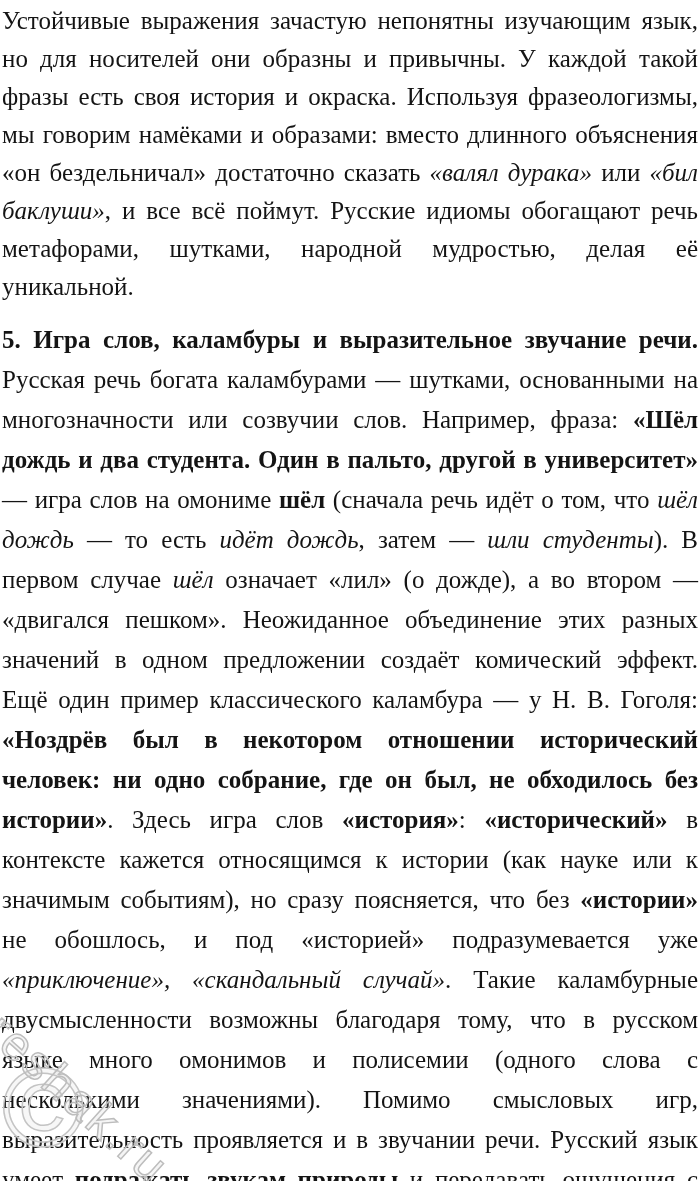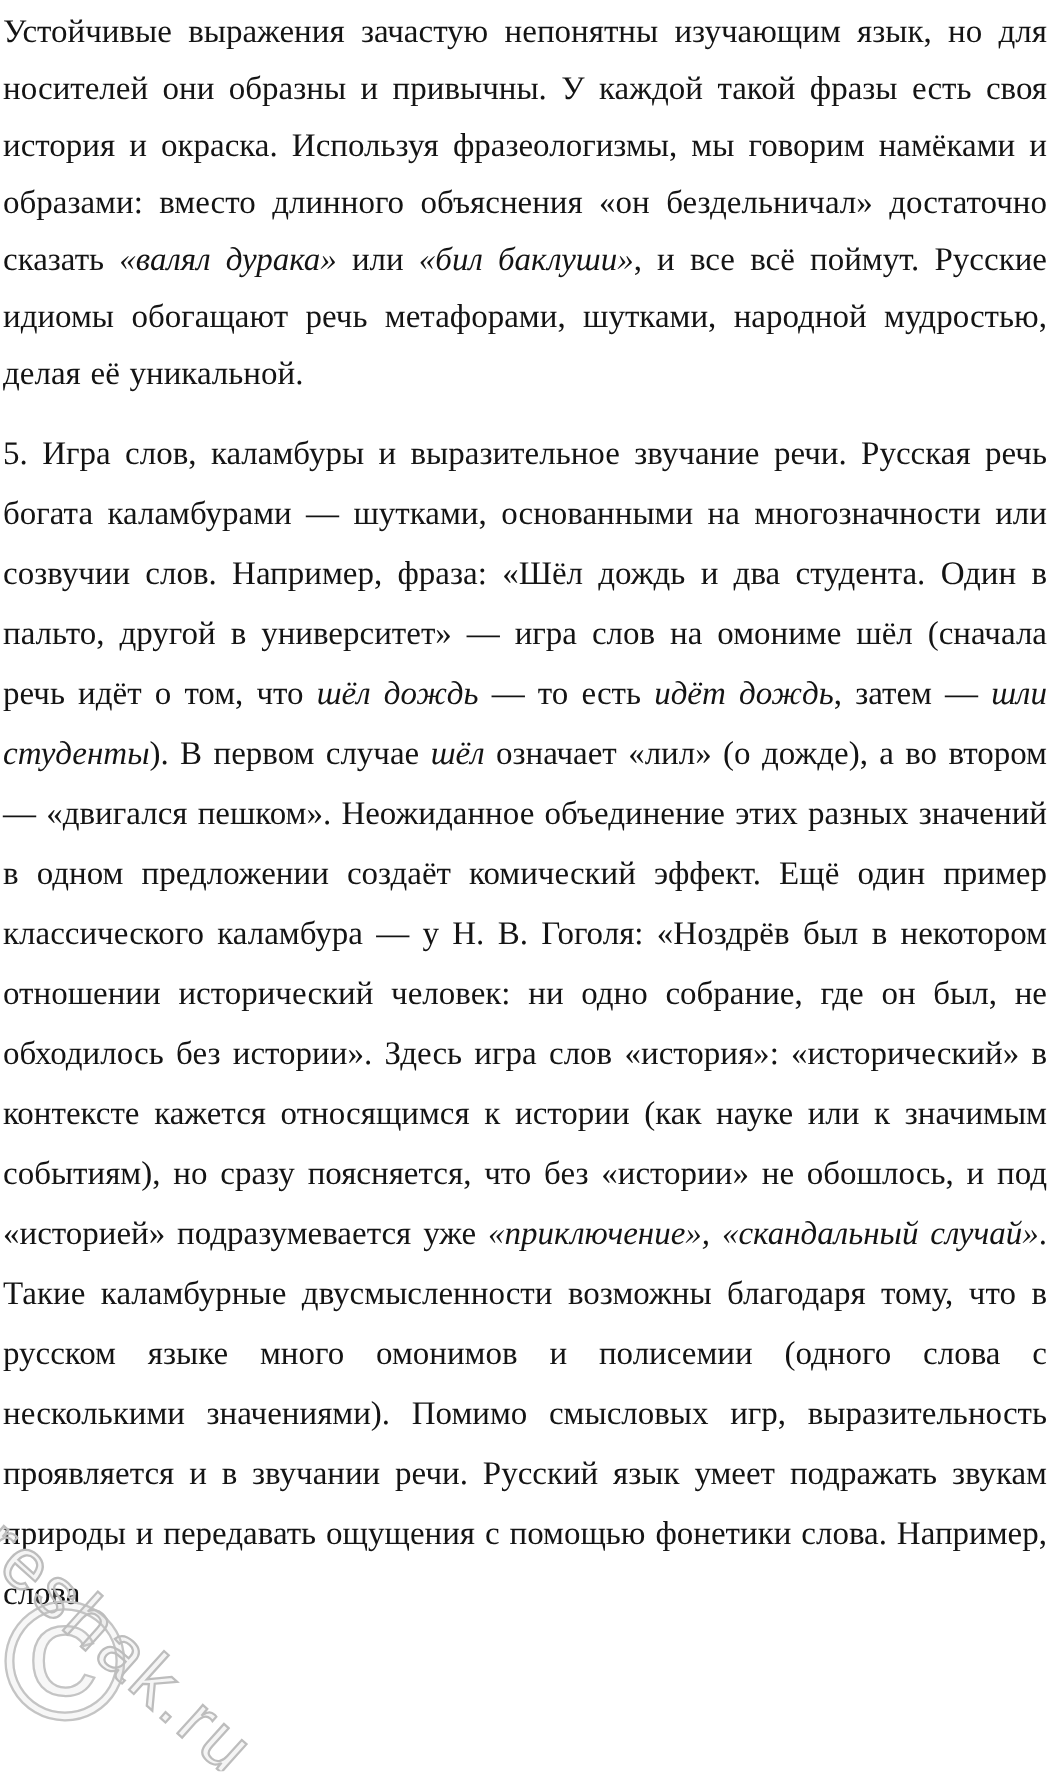--- a/index.html
+++ b/index.html
@@ -13,29 +13,29 @@
     color: #141414;
   }
   .content {
     width: 700px;
     box-sizing: border-box;
     padding: 2px 2px 0 2px;
   }
   .para {
     margin: 0;
     text-align: justify;
-    font-size: 22px;
+    font-size: 25px;
     line-height: 38px;
     word-spacing: 1px;
   }
   .para + .para {
     margin-top: 14px;
     line-height: 40px;
   }
-  .seg-bold { font-weight: normal; }
+  .seg-bold { font-weight: bold; }
   .seg-italic { font-style: italic; }
   .watermark-layer {
     position: absolute;
     left: 0; top: 0;
     width: 700px; height: 1181px;
     pointer-events: none;
     overflow: hidden;
   }
   .wm-text {
     position: absolute;

